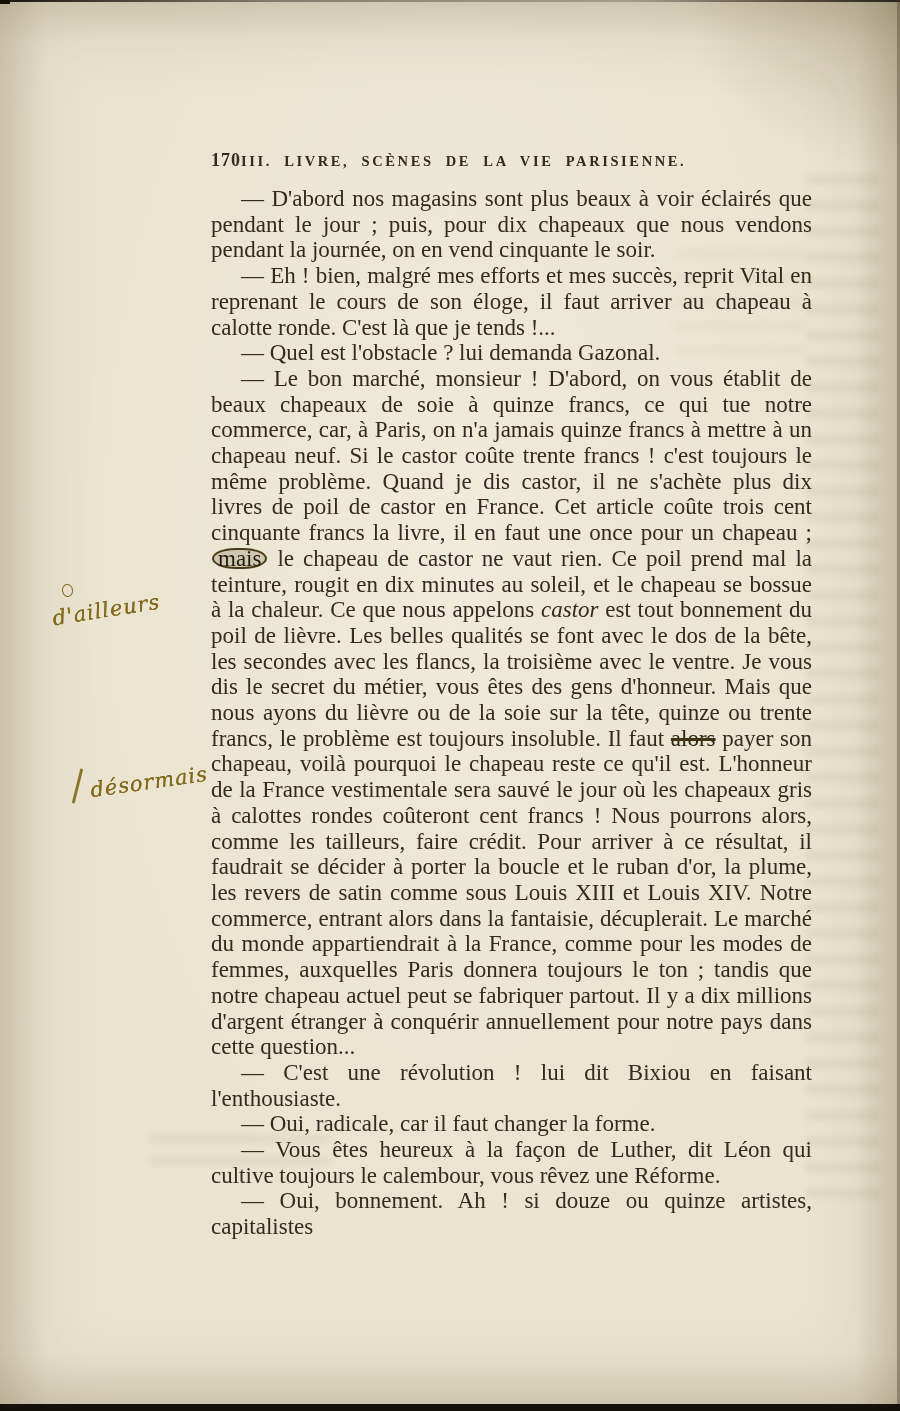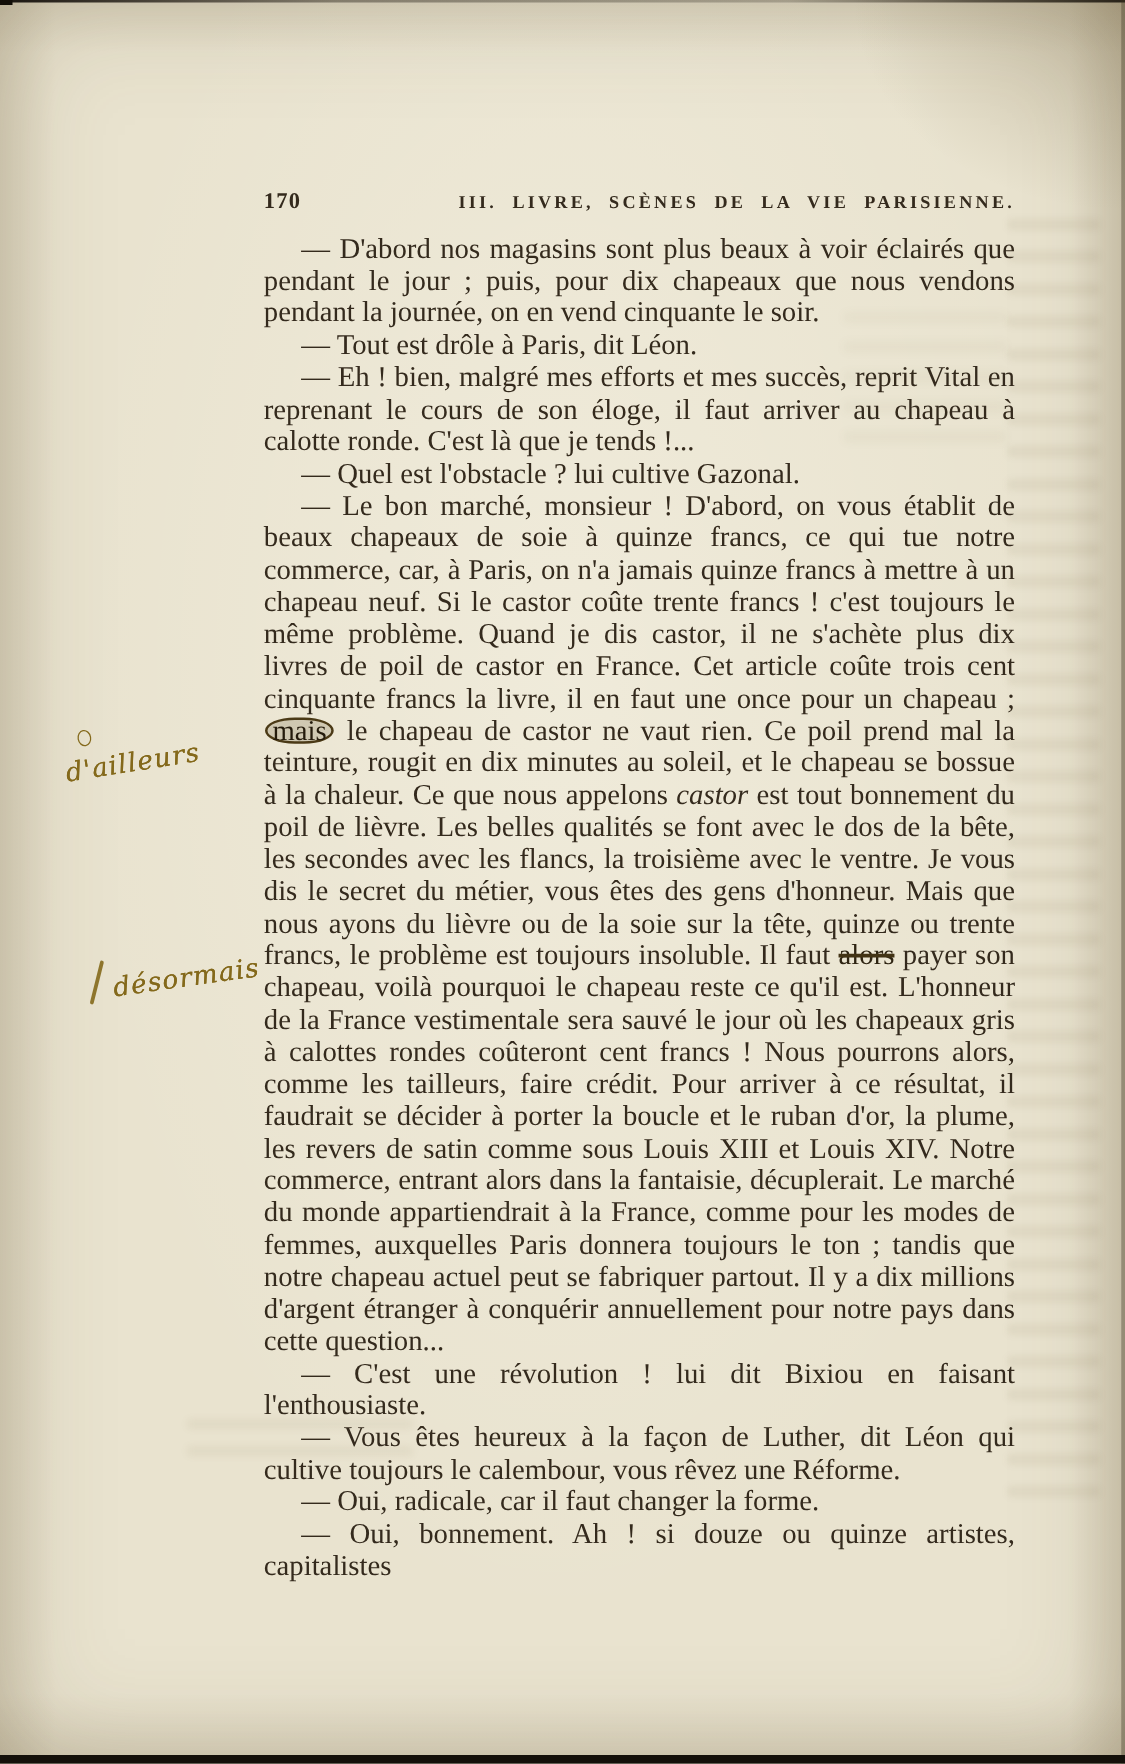--- a/index.html
+++ b/index.html
@@ -30,21 +30,21 @@
   .ghost-blob-1{position:absolute;left:150px;top:1135px;width:180px;height:40px;
     background:repeating-linear-gradient(180deg, rgba(112,96,58,0.14) 0 8px, rgba(0,0,0,0) 8px 22px);
     filter:blur(3px);opacity:.5;}
   .ghost-blob-2{position:absolute;right:95px;top:250px;width:130px;height:120px;
     background:repeating-linear-gradient(180deg, rgba(112,96,58,0.10) 0 8px, rgba(0,0,0,0) 8px 24px);
     filter:blur(4px);opacity:.55;}
 
   
   .header{position:absolute;left:211px;top:150px;width:601px;display:flex;align-items:baseline;}
   .pagenum{font-size:18px;font-weight:700;letter-spacing:1px;}
-  .running-title{flex:1;text-align:right;font-size:14.5px;font-weight:700;letter-spacing:2.6px;word-spacing:6px;white-space:nowrap;}
+  .running-title{flex:1;text-align:left;font-size:14.5px;font-weight:700;letter-spacing:2.6px;word-spacing:6px;white-space:nowrap;}
 
   
   .body-text{position:absolute;left:211px;top:186px;width:601px;
     font-size:23px;line-height:25.7px;text-align:justify;
     -webkit-hyphens:auto;hyphens:auto;}
   .body-text p{margin:0;text-indent:30px;}
   .italic{font-style:italic;}
   .circled{
     display:inline-block;
     border:2px solid #4b3a16;
@@ -101,27 +101,26 @@
   <div class="ghost-blob-1"></div>
   <div class="ghost-blob-2"></div>
 
   <div class="header">
     <span class="pagenum">170</span>
     <span class="running-title">III. LIVRE, SCÈNES DE LA VIE PARISIENNE.</span>
   </div>
 
   <div class="body-text" id="body-text">
       <p><span>— D'abord nos magasins sont plus beaux à voir éclairés que pendant le jour ; puis, pour dix chapeaux que nous vendons pendant la journée, on en vend cinquante le soir.</span></p>
-      <p><span>— Tout est drôle à Paris, dit Léon.</span></p>
       <p><span>— Eh ! bien, malgré mes efforts et mes succès, reprit Vital en reprenant le cours de son éloge, il faut arriver au chapeau à calotte ronde. C'est là que je tends !...</span></p>
-      <p><span>— Quel est l'obstacle ? lui cultive Gazonal.</span></p>
+      <p><span>— Quel est l'obstacle ? lui demanda Gazonal.</span></p>
       <p><span>— Le bon marché, monsieur ! D'abord, on vous établit de beaux chapeaux de soie à quinze francs, ce qui tue notre commerce, car, à Paris, on n'a jamais quinze francs à mettre à un chapeau neuf. Si le castor coûte trente francs ! c'est toujours le même problème. Quand je dis castor, il ne s'achète plus dix livres de poil de castor en France. Cet article coûte trois cent cinquante francs la livre, il en faut une once pour un chapeau ; </span><span class="circled">mais</span><span> le chapeau de castor ne vaut rien. Ce poil prend mal la teinture, rougit en dix minutes au soleil, et le chapeau se bossue à la chaleur. Ce que nous appelons </span><span class="italic">castor</span><span> est tout bonnement du poil de lièvre. Les belles qualités se font avec le dos de la bête, les secondes avec les flancs, la troisième avec le ventre. Je vous dis le secret du métier, vous êtes des gens d'honneur. Mais que nous ayons du lièvre ou de la soie sur la tête, quinze ou trente francs, le problème est toujours insoluble. Il faut </span><span class="strike">alors</span><span> payer son chapeau, voilà pourquoi le chapeau reste ce qu'il est. L'honneur de la France vestimentale sera sauvé le jour où les chapeaux gris à calottes rondes coûteront cent francs ! Nous pourrons alors, comme les tailleurs, faire crédit. Pour arriver à ce résultat, il faudrait se décider à porter la boucle et le ruban d'or, la plume, les revers de satin comme sous Louis XIII et Louis XIV. Notre commerce, entrant alors dans la fantaisie, décuplerait. Le marché du monde appartiendrait à la France, comme pour les modes de femmes, auxquelles Paris donnera toujours le ton ; tandis que notre chapeau actuel peut se fabriquer partout. Il y a dix millions d'argent étranger à conquérir annuellement pour notre pays dans cette question...</span></p>
       <p><span>— C'est une révolution ! lui dit Bixiou en faisant l'enthousiaste.</span></p>
+      <p><span>— Oui, radicale, car il faut changer la forme.</span></p>
       <p><span>— Vous êtes heureux à la façon de Luther, dit Léon qui cultive toujours le calembour, vous rêvez une Réforme.</span></p>
-      <p><span>— Oui, radicale, car il faut changer la forme.</span></p>
       <p><span>— Oui, bonnement. Ah ! si douze ou quinze artistes, capitalistes</span></p>
     </div>
 
   <div class="renvoi-circle"></div>
   <div class="marginalia m1">d'ailleurs</div>
   <div class="flourish-stroke"></div>
   <div class="marginalia m2">désormais</div>
 
   <div class="edge-top"></div>
   <div class="edge-top-left"></div>

